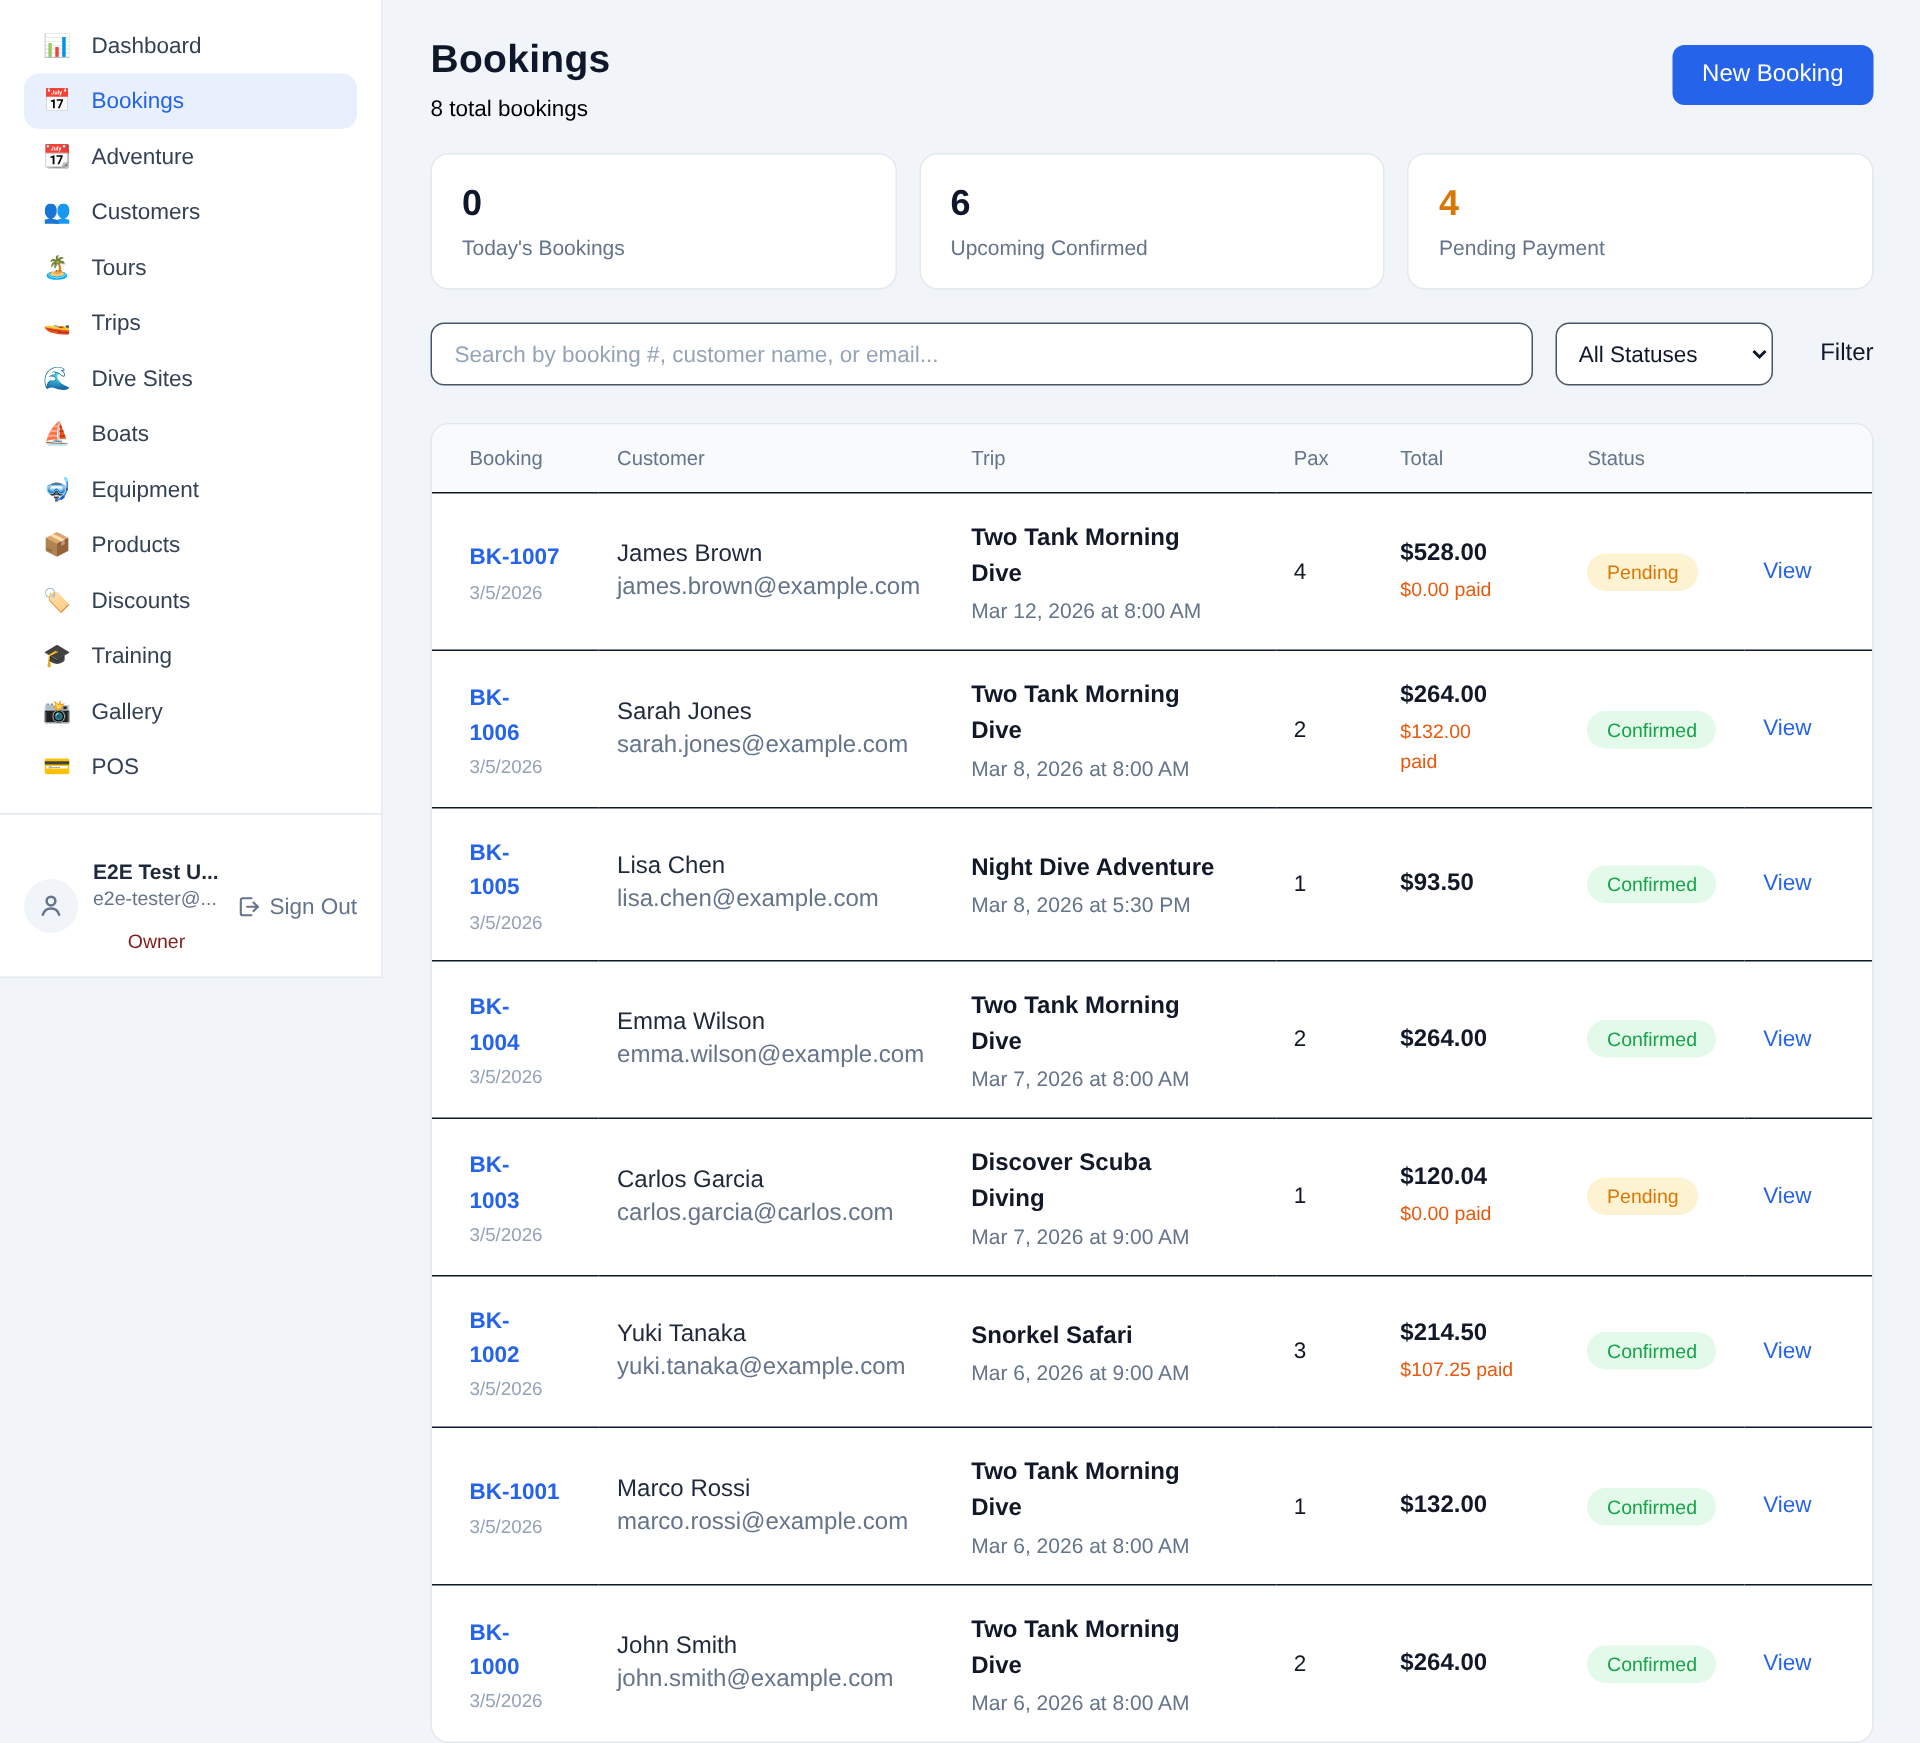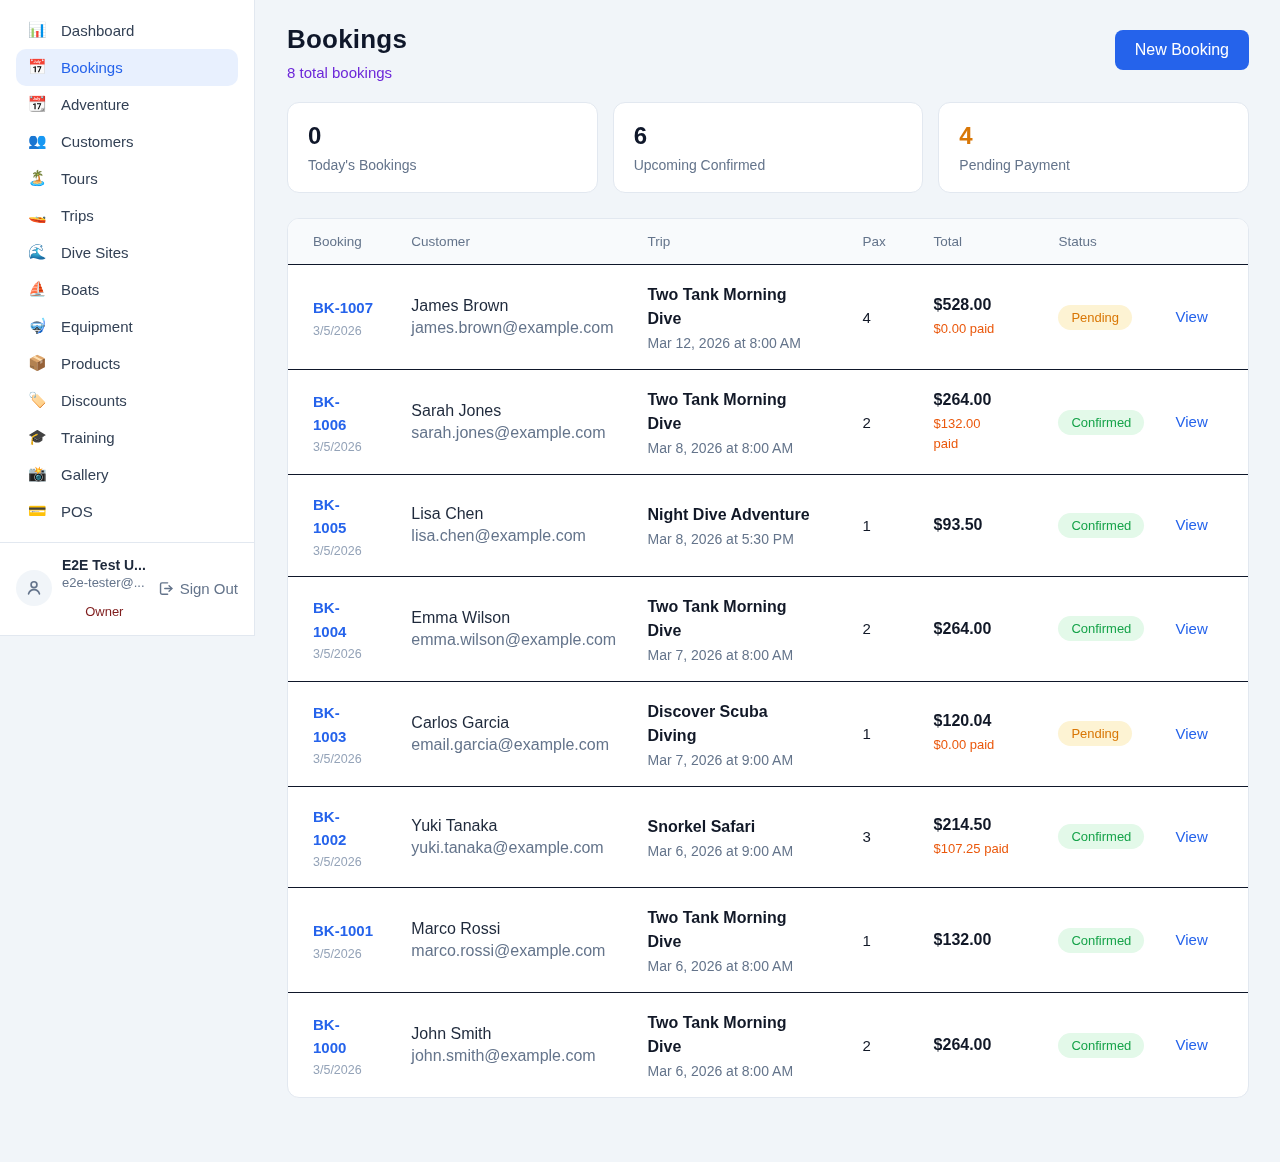--- a/index.html
+++ b/index.html
@@ -26,21 +26,21 @@
     display:flex; align-items:center; gap:13px;
     padding:10px 12px; border-radius:10px;
     font-size:15px; color:#334155; cursor:pointer;
     text-decoration:none;
   }
   .nav-item.active { background:#e8f0fe; color:#2563eb; font-weight:500; }
   .nav-icon { width:20px; text-align:center; font-size:15px; line-height:1;
     font-family:"DejaVu Sans", sans-serif; }
   .sidebar-footer {
     border-top:1px solid #e2e8f0;
-    padding:14px 16px 16px 16px;
+    padding:30px 16px 16px 16px;
     display:flex; align-items:center; gap:10px;
   }
   .avatar {
     width:36px; height:36px; border-radius:50%;
     background:#f1f5f9; flex:0 0 auto;
     display:flex; align-items:center; justify-content:center;
   }
   .user-info { flex:1; min-width:0; }
   .user-name { font-size:14px; font-weight:700; color:#1e293b; white-space:nowrap; }
   .user-email { font-size:13px; color:#64748b; margin-top:2px; white-space:nowrap; }
@@ -48,21 +48,21 @@
   .signout {
     display:flex; align-items:center; gap:6px;
     background:none; border:none; cursor:pointer;
     color:#64748b; font-size:15px; font-family:inherit;
     flex:0 0 auto;
   }
   
   .main { margin-left:255px; padding:24px 31px 0 32px; }
   .page-header { display:flex; justify-content:space-between; align-items:flex-start; }
   .page-title { font-size:26px; font-weight:800; color:#0f172a; letter-spacing:.2px; }
-  .page-subtitle { font-size:15px; color:#6d28d9; margin-top:9px; }
+  .page-subtitle { font-size:15px; color:#000000; margin-top:9px; }
   .primary-btn {
     background:#2563eb; color:#ffffff; border:none; cursor:pointer;
     font-family:inherit; font-size:16px; font-weight:500;
     padding:11px 20px; border-radius:8px; margin-top:6px;
   }
   
   .stats { display:flex; gap:15px; margin-top:21px; }
   .stat-card {
     flex:1; background:#ffffff; border:1px solid #e2e8f0;
     border-radius:12px; padding:19px 20px;
@@ -224,20 +224,27 @@
     <div class="stat-card">
       <div class="stat-value" style="color: rgb(15, 23, 42);">6</div>
       <div class="stat-label">Upcoming Confirmed</div>
     </div>
     <div class="stat-card">
       <div class="stat-value" style="color: rgb(217, 119, 6);">4</div>
       <div class="stat-label">Pending Payment</div>
     </div>
   </div>
 
+  <div class="controls">
+    <input class="search" type="text" placeholder="Search by booking #, customer name, or email..." style="">
+    <select class="status-select">
+      <option>All Statuses</option>
+    </select>
+    <button class="filter-btn">Filter</button>
+  </div>
 
   <div class="table-card">
     <table>
       <colgroup>
         <col style="width:11.6%">
           <col style="width:24.6%">
           <col style="width:22.4%">
         <col style="width:7.4%">
           <col style="width:13.0%">
           <col style="width:12.2%">
@@ -347,21 +354,21 @@
           <td><a class="view">View</a></td>
         </tr>
         <tr>
           <td>
             <a class="bk">BK-
 1003</a>
             <div class="bdate">3/5/2026</div>
           </td>
           <td>
             <div class="cname">Carlos Garcia</div>
-            <div class="cemail">email.garcia@example.com</div>
+            <div class="cemail">carlos.garcia@carlos.com</div>
           </td>
           <td>
             <div class="tname">Discover Scuba
 Diving</div>
             <div class="tdate">Mar 7, 2026 at 9:00 AM</div>
           </td>
           <td class="pax-cell">1</td>
           <td>
             <div class="amount">$120.04</div>
             <div class="paid">$0.00 paid</div>

